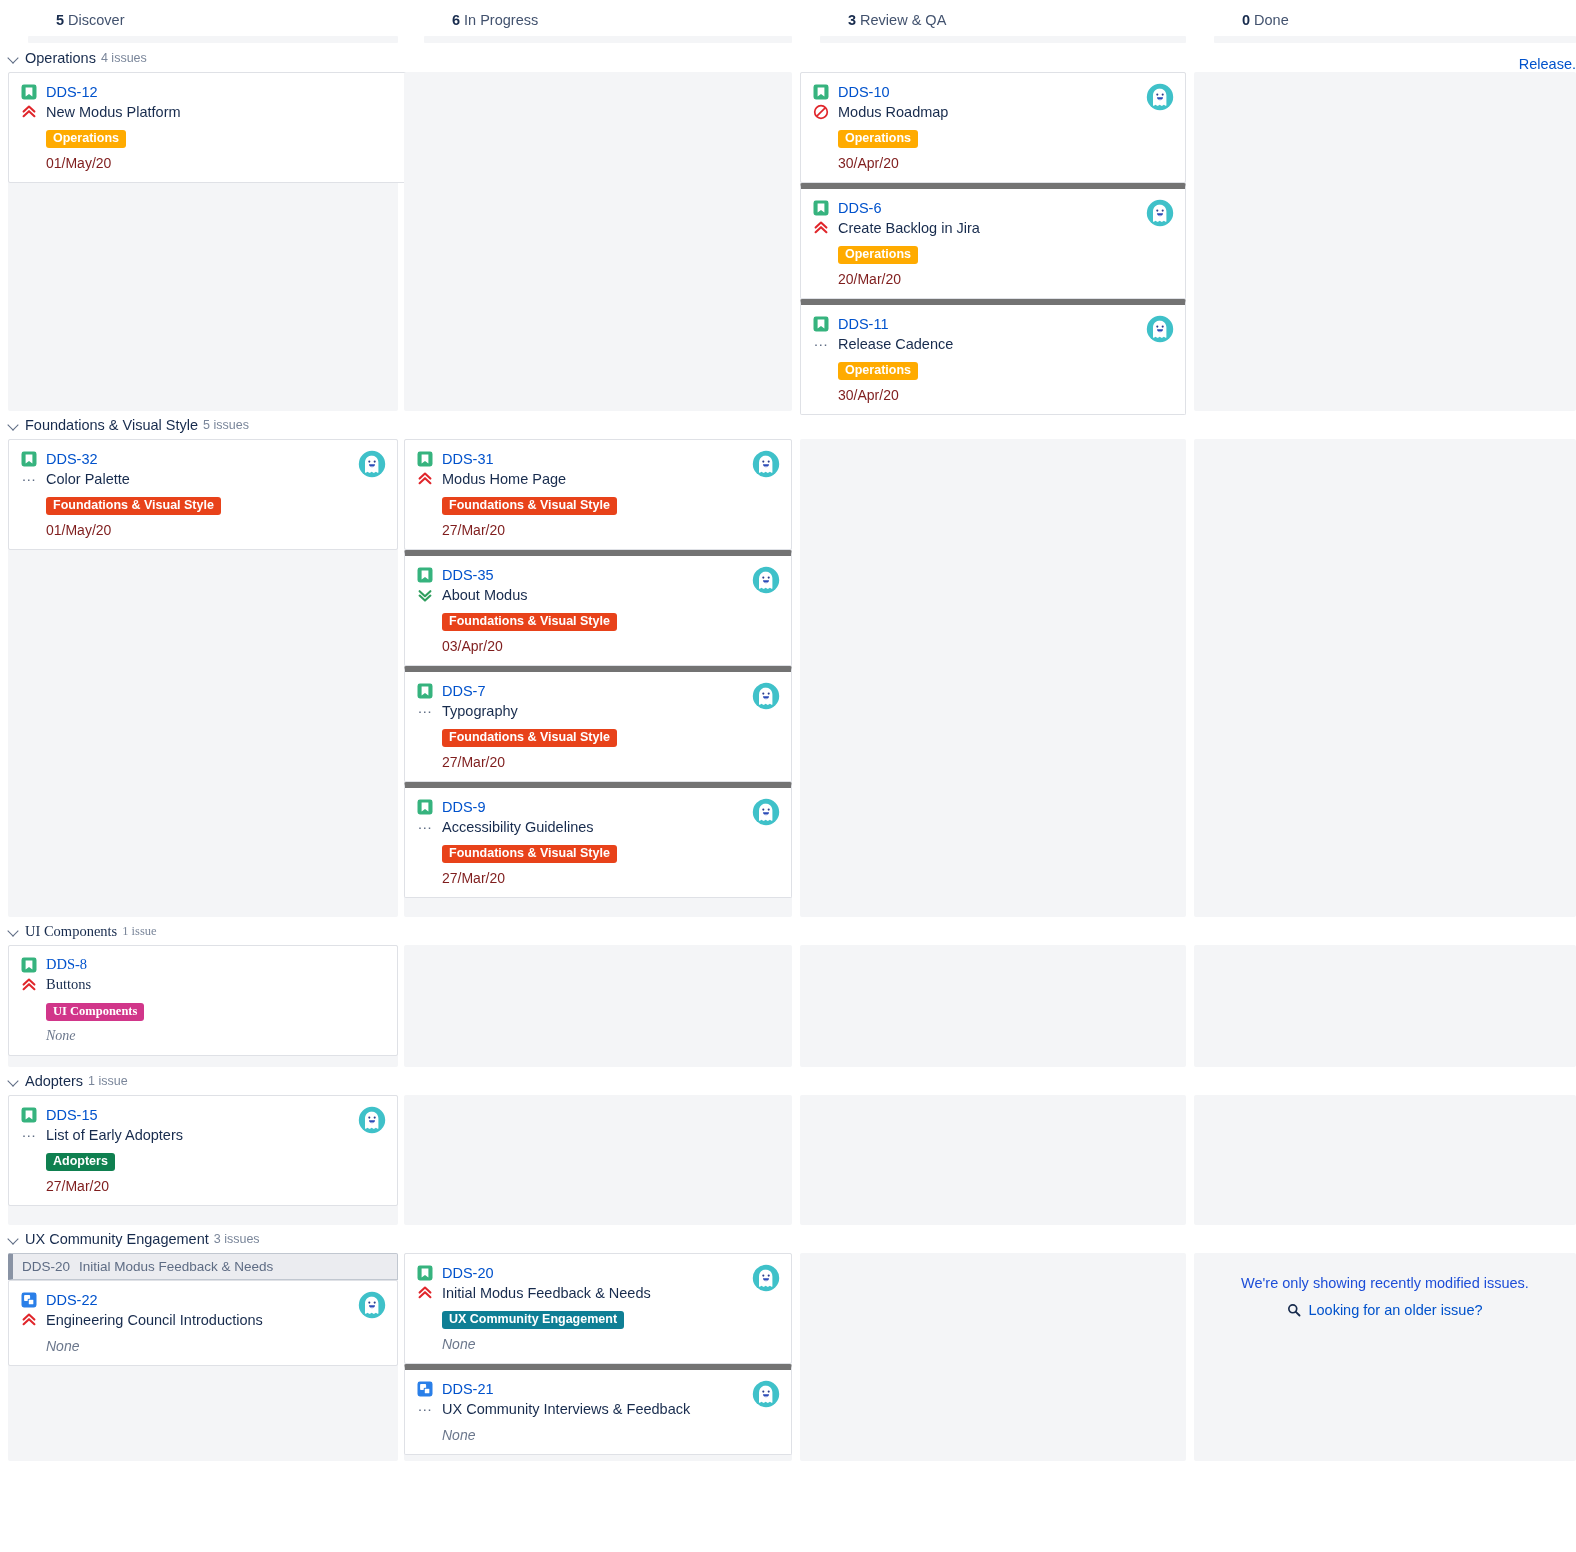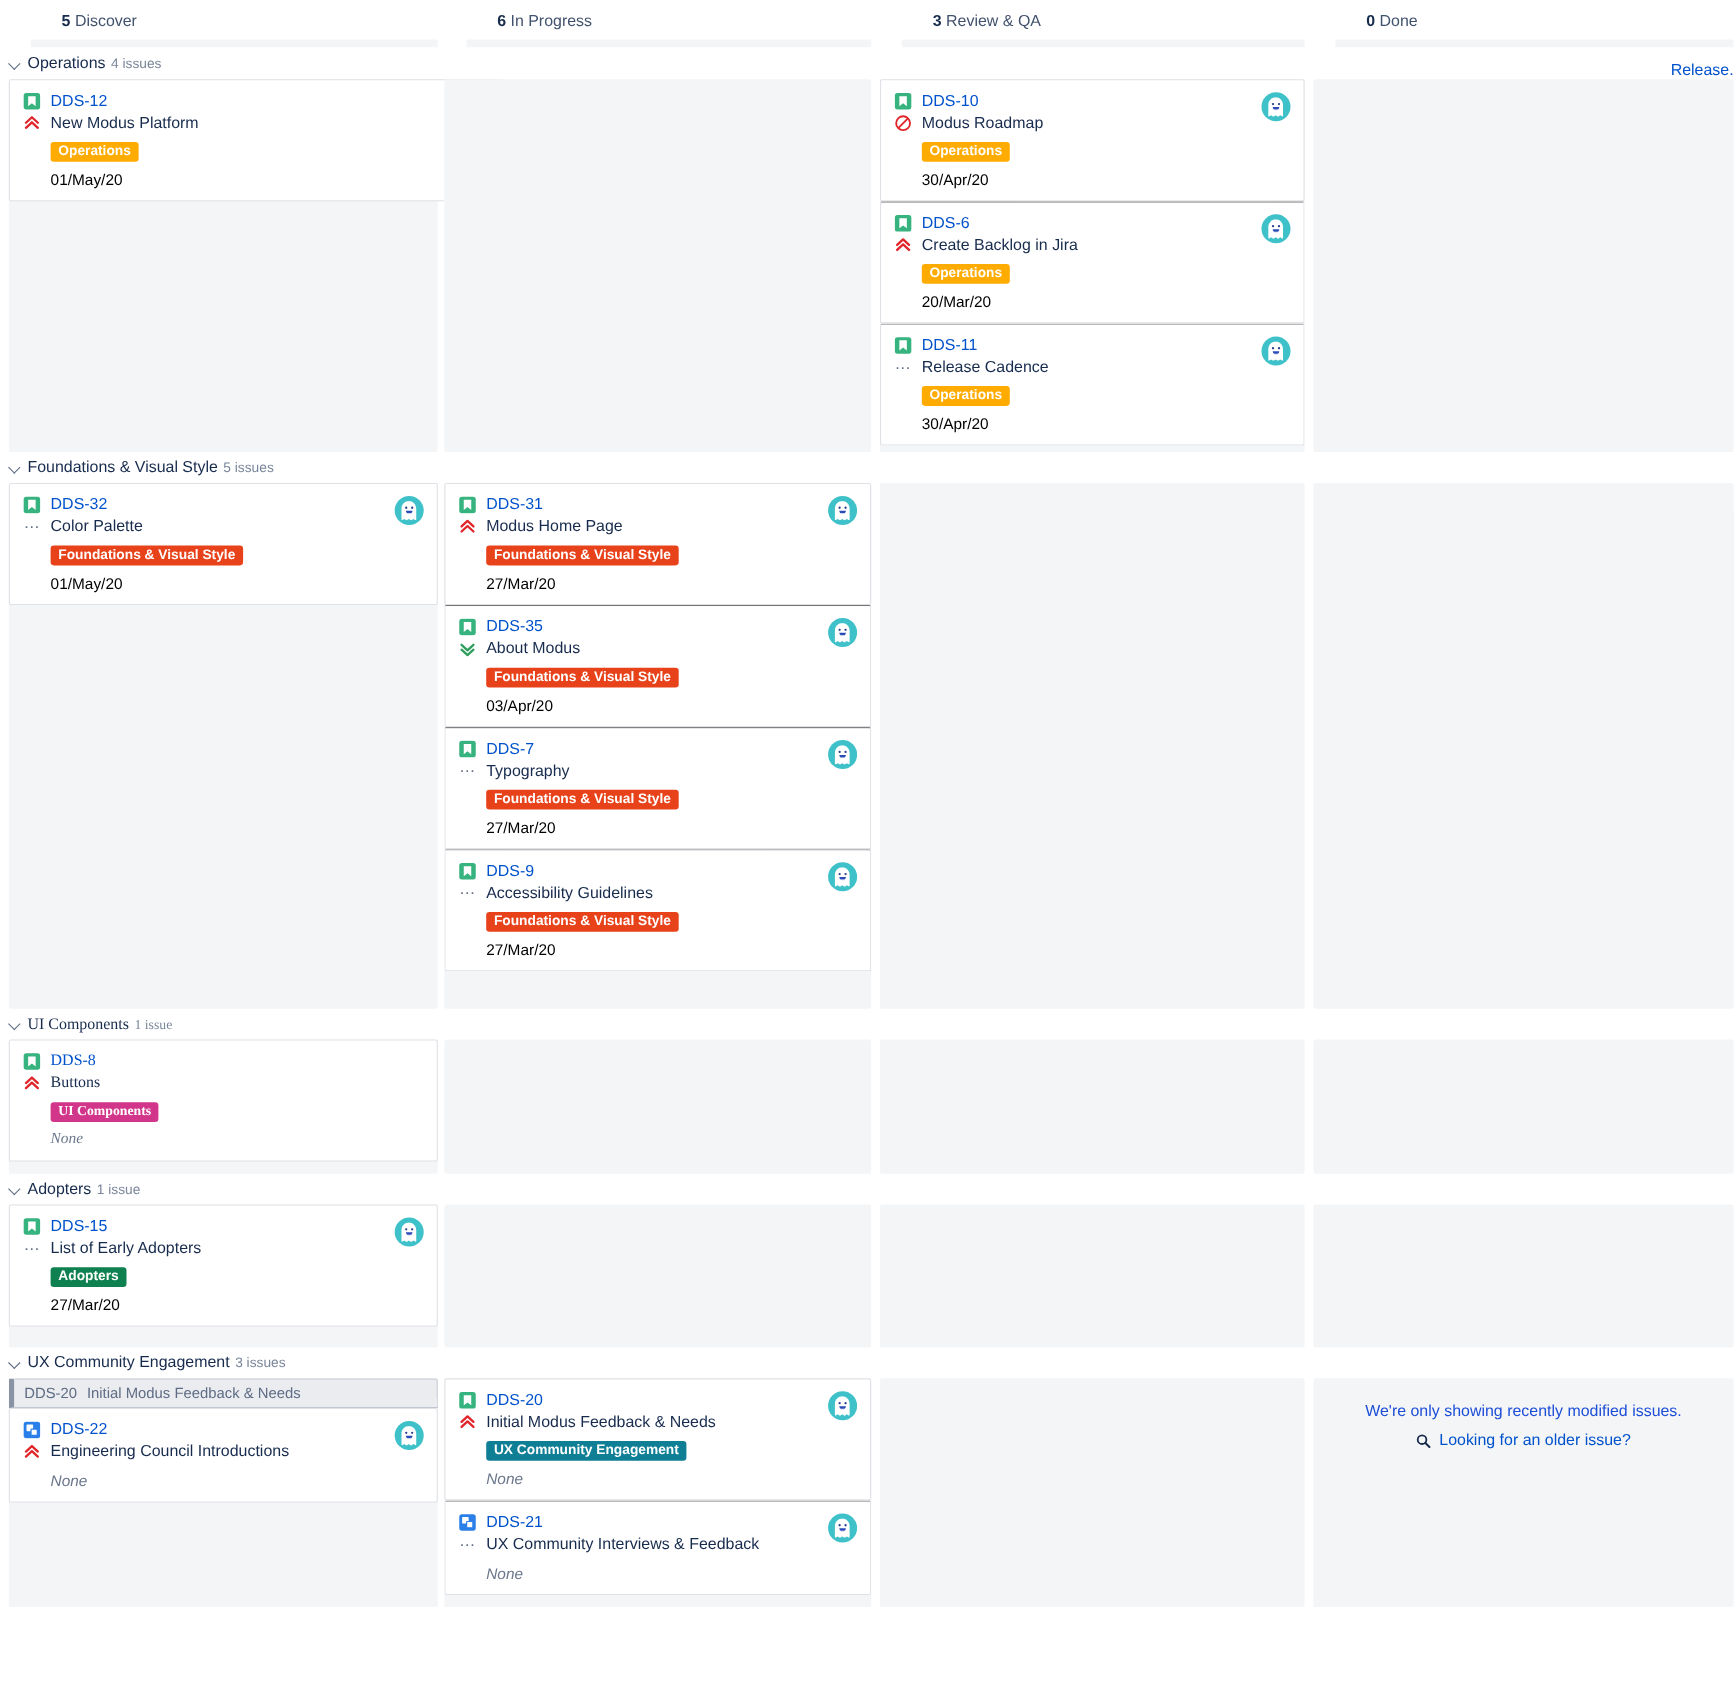--- a/index.html
+++ b/index.html
@@ -69,40 +69,40 @@
 
   
   .card {
     position: relative;
     background: #ffffff;
     border: 1px solid #dfe1e6;
     border-radius: 2px;
     padding: 9px 12px 11px 12px;
     cursor: pointer;
   }
-  .card + .card { border-top: 1px solid #737373; }
+  .card + .card { border-top: 6px solid #737373; }
   .card-row1 { display: flex; align-items: center; gap: 9px; height: 19px; }
   .card-row2 { display: flex; align-items: center; gap: 9px; height: 21px; }
   .card-key {
     font-size: 14.5px; color: #0052cc; text-decoration: none;
     white-space: nowrap;
   }
   .card-summary {
     font-size: 14.5px; color: #172b4d; white-space: nowrap;
   }
   .card-epic-row { margin-top: 6px; height: 19px; padding-left: 25px; }
   .epic-badge {
     display: inline-block;
     font-size: 12.5px; font-weight: 600; color: #ffffff;
     padding: 2px 7px 3px 7px; border-radius: 3px;
     white-space: nowrap; line-height: 13px;
   }
   .card-date {
     margin-top: 8px; padding-left: 25px;
-    font-size: 14px; color: #000000; white-space: nowrap;
+    font-size: 14px; color: #7f1d1d; white-space: nowrap;
   }
   .card-date.none { color: #6b778c; font-style: italic; }
   .card-avatar {
     position: absolute; top: 10px; right: 11px;
     width: 28px; height: 28px;
   }
 
   
   .itype { width: 16px; height: 16px; flex: none; display: block; }
 

